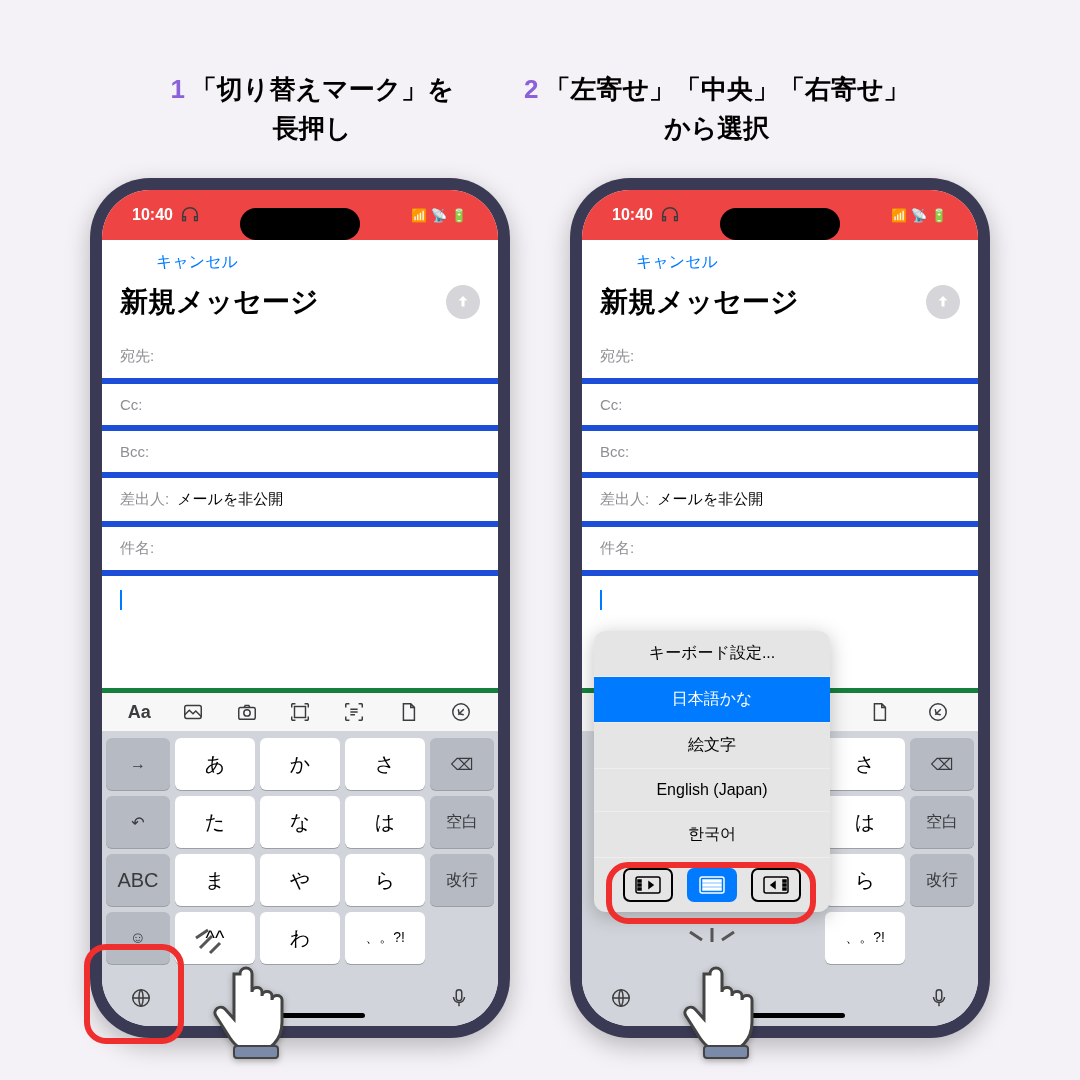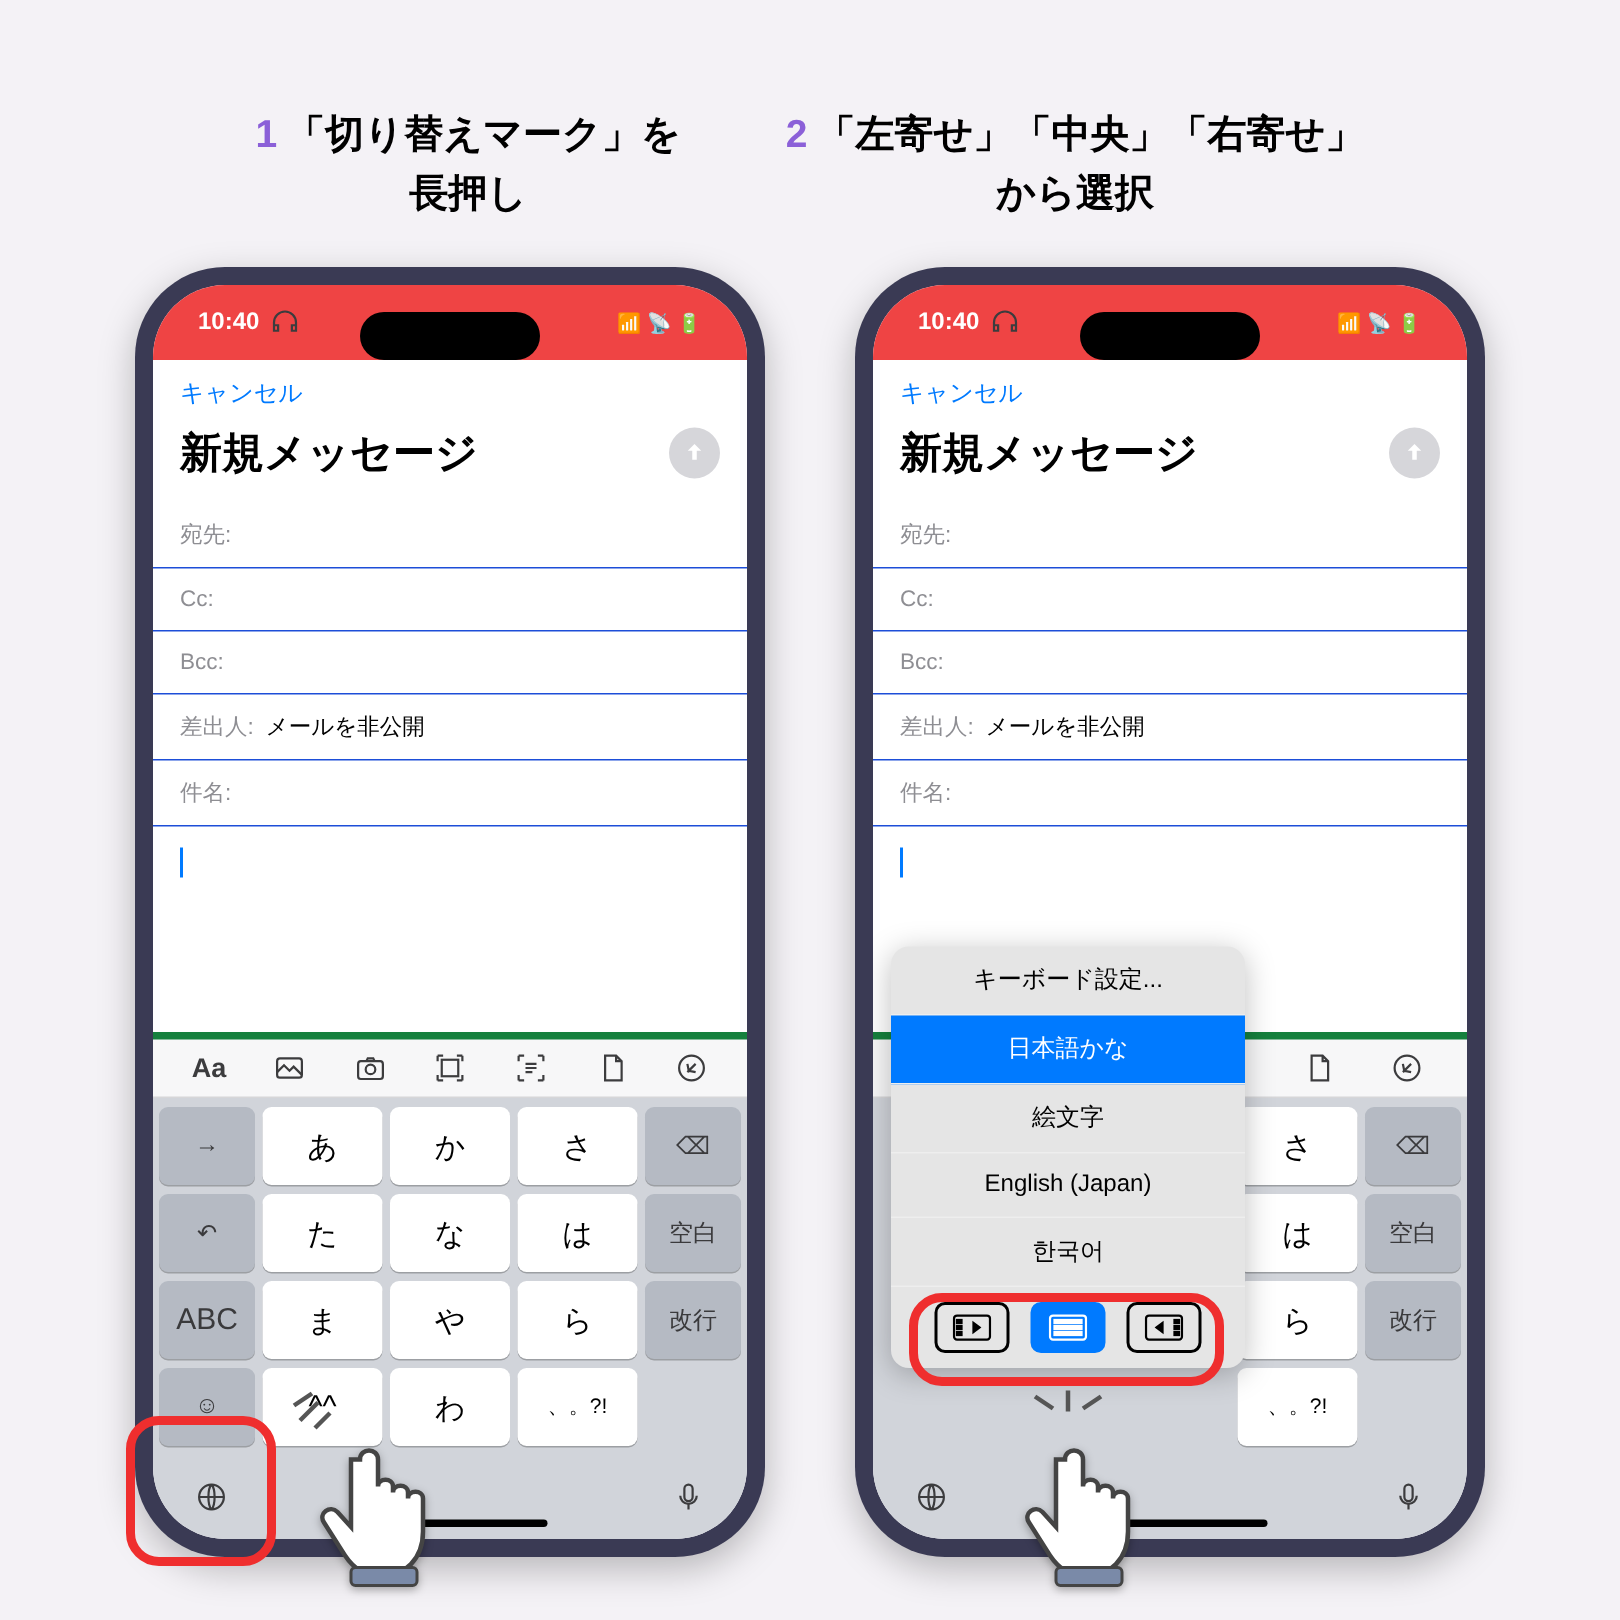--- a/index.html
+++ b/index.html
@@ -39,28 +39,28 @@
   width: 120px; height: 32px; background: #000; border-radius: 20px; z-index: 20;
 }
 .status-bar {
   height: 50px; background: #ef4444; color: #fff;
   display: flex; justify-content: space-between; align-items: center;
   padding: 0 30px; font-size: 16px; font-weight: 600;
 }
 .status-left { display: flex; align-items: center; gap: 6px; }
 .status-right { display: flex; align-items: center; gap: 4px; font-size: 13px; }
 
-.nav { padding: 12px 18px 6px; }
+.nav { padding: 12px 18px 6px; margin-left: 36px; }
 .cancel { color: #007aff; font-size: 16px; }
 
 .title-row { display: flex; align-items: center; justify-content: space-between; padding: 4px 18px 14px; gap: 11px; }
 .title { font-size: 28px; font-weight: 700; }
 .send-btn { width: 34px; height: 34px; border-radius: 50%; background: #d6d6da; display: flex; align-items: center; justify-content: center; color:#fff; }
 
-.field { border-bottom: 1px solid #1d4ed8; padding: 12px 18px; font-size: 15px; color: #8e8e93; display:flex; gap:8px; }
+.field { border-bottom: 6px solid #1d4ed8; padding: 12px 18px; font-size: 15px; color: #8e8e93; display:flex; gap:8px; }
 .field .val { color: #000; }
 .body-area { flex: 1; padding: 14px 18px; position:relative; }
 .cursor { display:inline-block; width:2px; height:20px; background:#007aff; }
 
 .toolbar { height: 44px; background: #f7f7f8; border-top:5px solid #15803d; border-bottom:1px solid #d6d6d8;
   display:flex; align-items:center; justify-content:space-around; padding:0 10px; font-size:18px; color:#3c3c3e; }
 
 .keyboard { background:#d1d4da; padding:6px 4px 0; }
 .kb-row { display:flex; gap:5px; margin-bottom:6px; }
 .key { background:#fff; border-radius:6px; height:52px; display:flex; align-items:center; justify-content:center;

